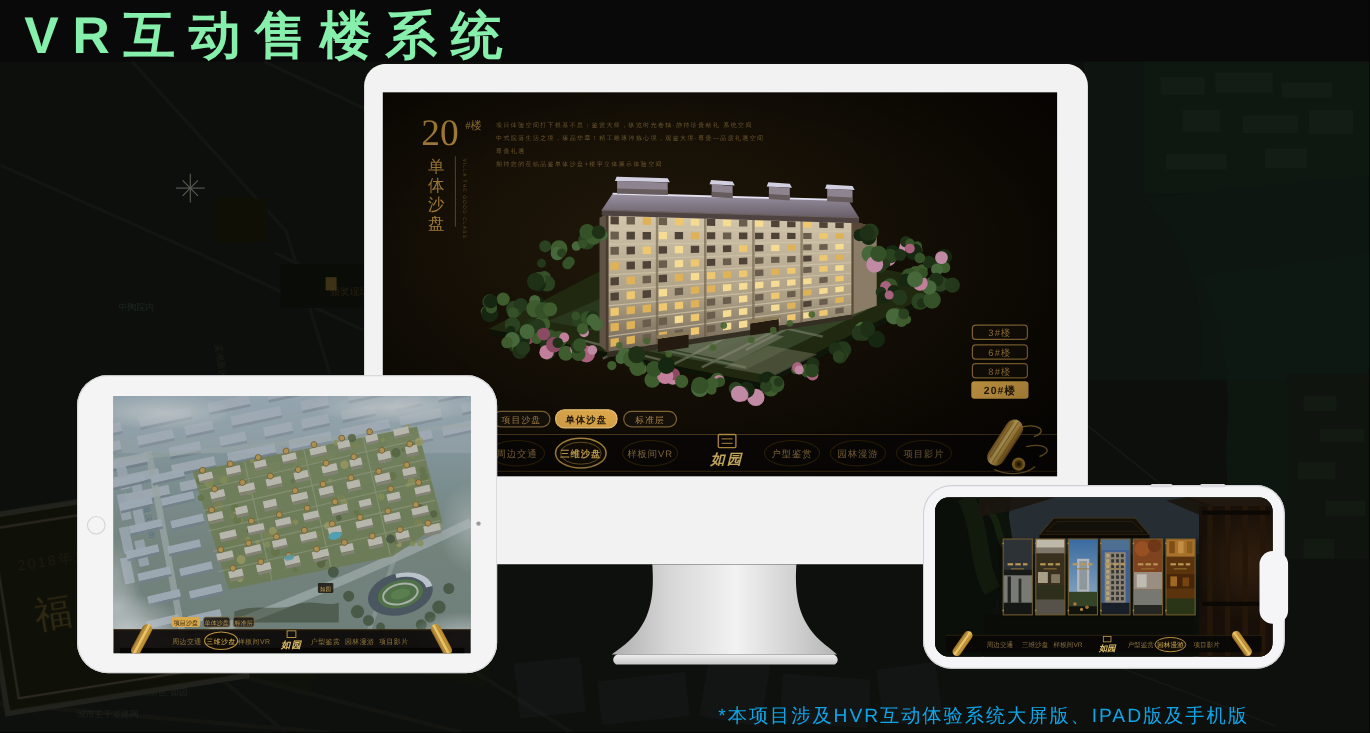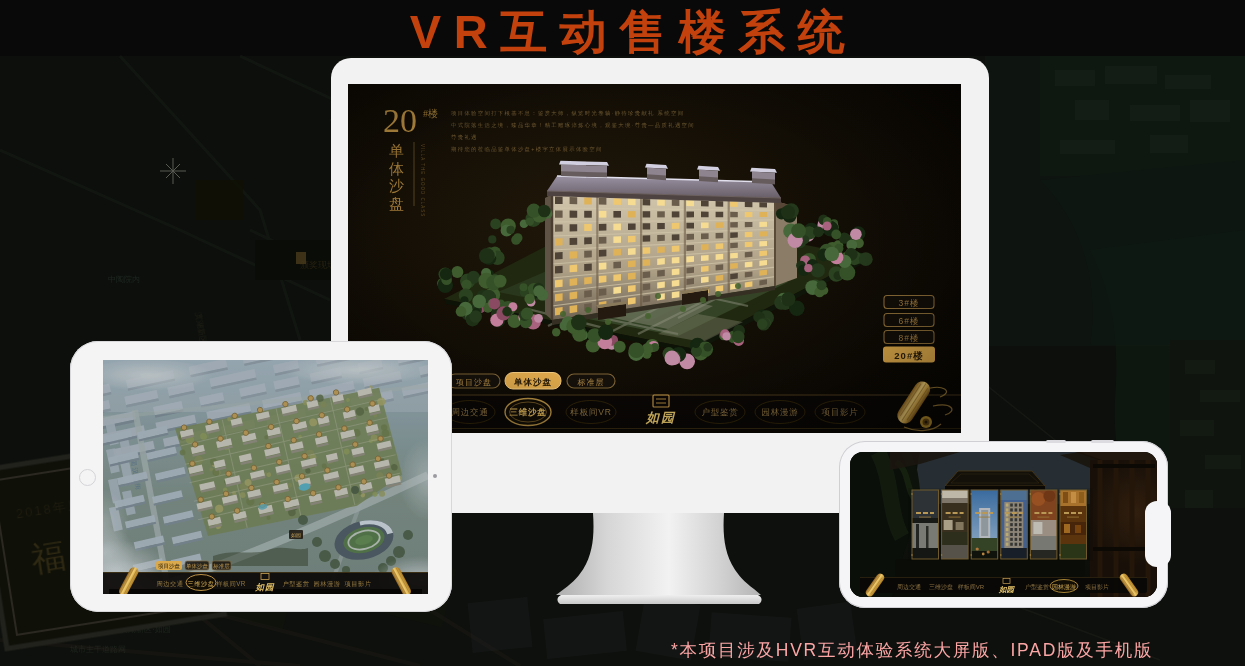--- a/index.html
+++ b/index.html
@@ -1,22 +1,22 @@
 <!DOCTYPE html>
 <html><head>
 <meta charset="utf-8">
 <style>
   html,body{margin:0;padding:0;background:#000;}
   .stage{position:relative;width:1245px;height:666px;overflow:hidden;
     background:#0c0f0c;font-family:"Liberation Sans",sans-serif;}
   .abs{position:absolute;}
-  .title{position:absolute;left:0;top:1px;width:100%;text-align:center;
-    color:#c2410c;font-size:47px;font-weight:bold;letter-spacing:12.5px;
+  .title{position:absolute;left:0;top:1px;width:100%;text-align:left;
+    color:#86efac;font-size:47px;font-weight:bold;letter-spacing:12.5px;
     padding-left:22px;box-sizing:border-box;}
-  .caption{position:absolute;left:671px;top:638px;color:#fca5a5;
+  .caption{position:absolute;left:653px;top:638px;color:#0ea5e9;
     font-size:17.5px;letter-spacing:1.75px;white-space:nowrap;}
   .monitor{position:absolute;left:331px;top:58px;width:658px;height:455px;
     background:#f2f2f3;border-radius:20px;}
   .mscreen{position:absolute;left:17px;top:26px;width:613px;height:349px;
     background:#0c0906;overflow:hidden;}
   .stand{position:absolute;left:540px;top:513px;width:230px;height:97px;}
   .ipad{position:absolute;left:70px;top:341px;width:382px;height:271px;
     background:#f4f4f5;border-radius:28px;box-shadow:0 0 0 1px #d8d8db inset;}
   .iscreen{position:absolute;left:33px;top:19px;width:325px;height:234px;
     background:#7d8f8a;overflow:hidden;}

